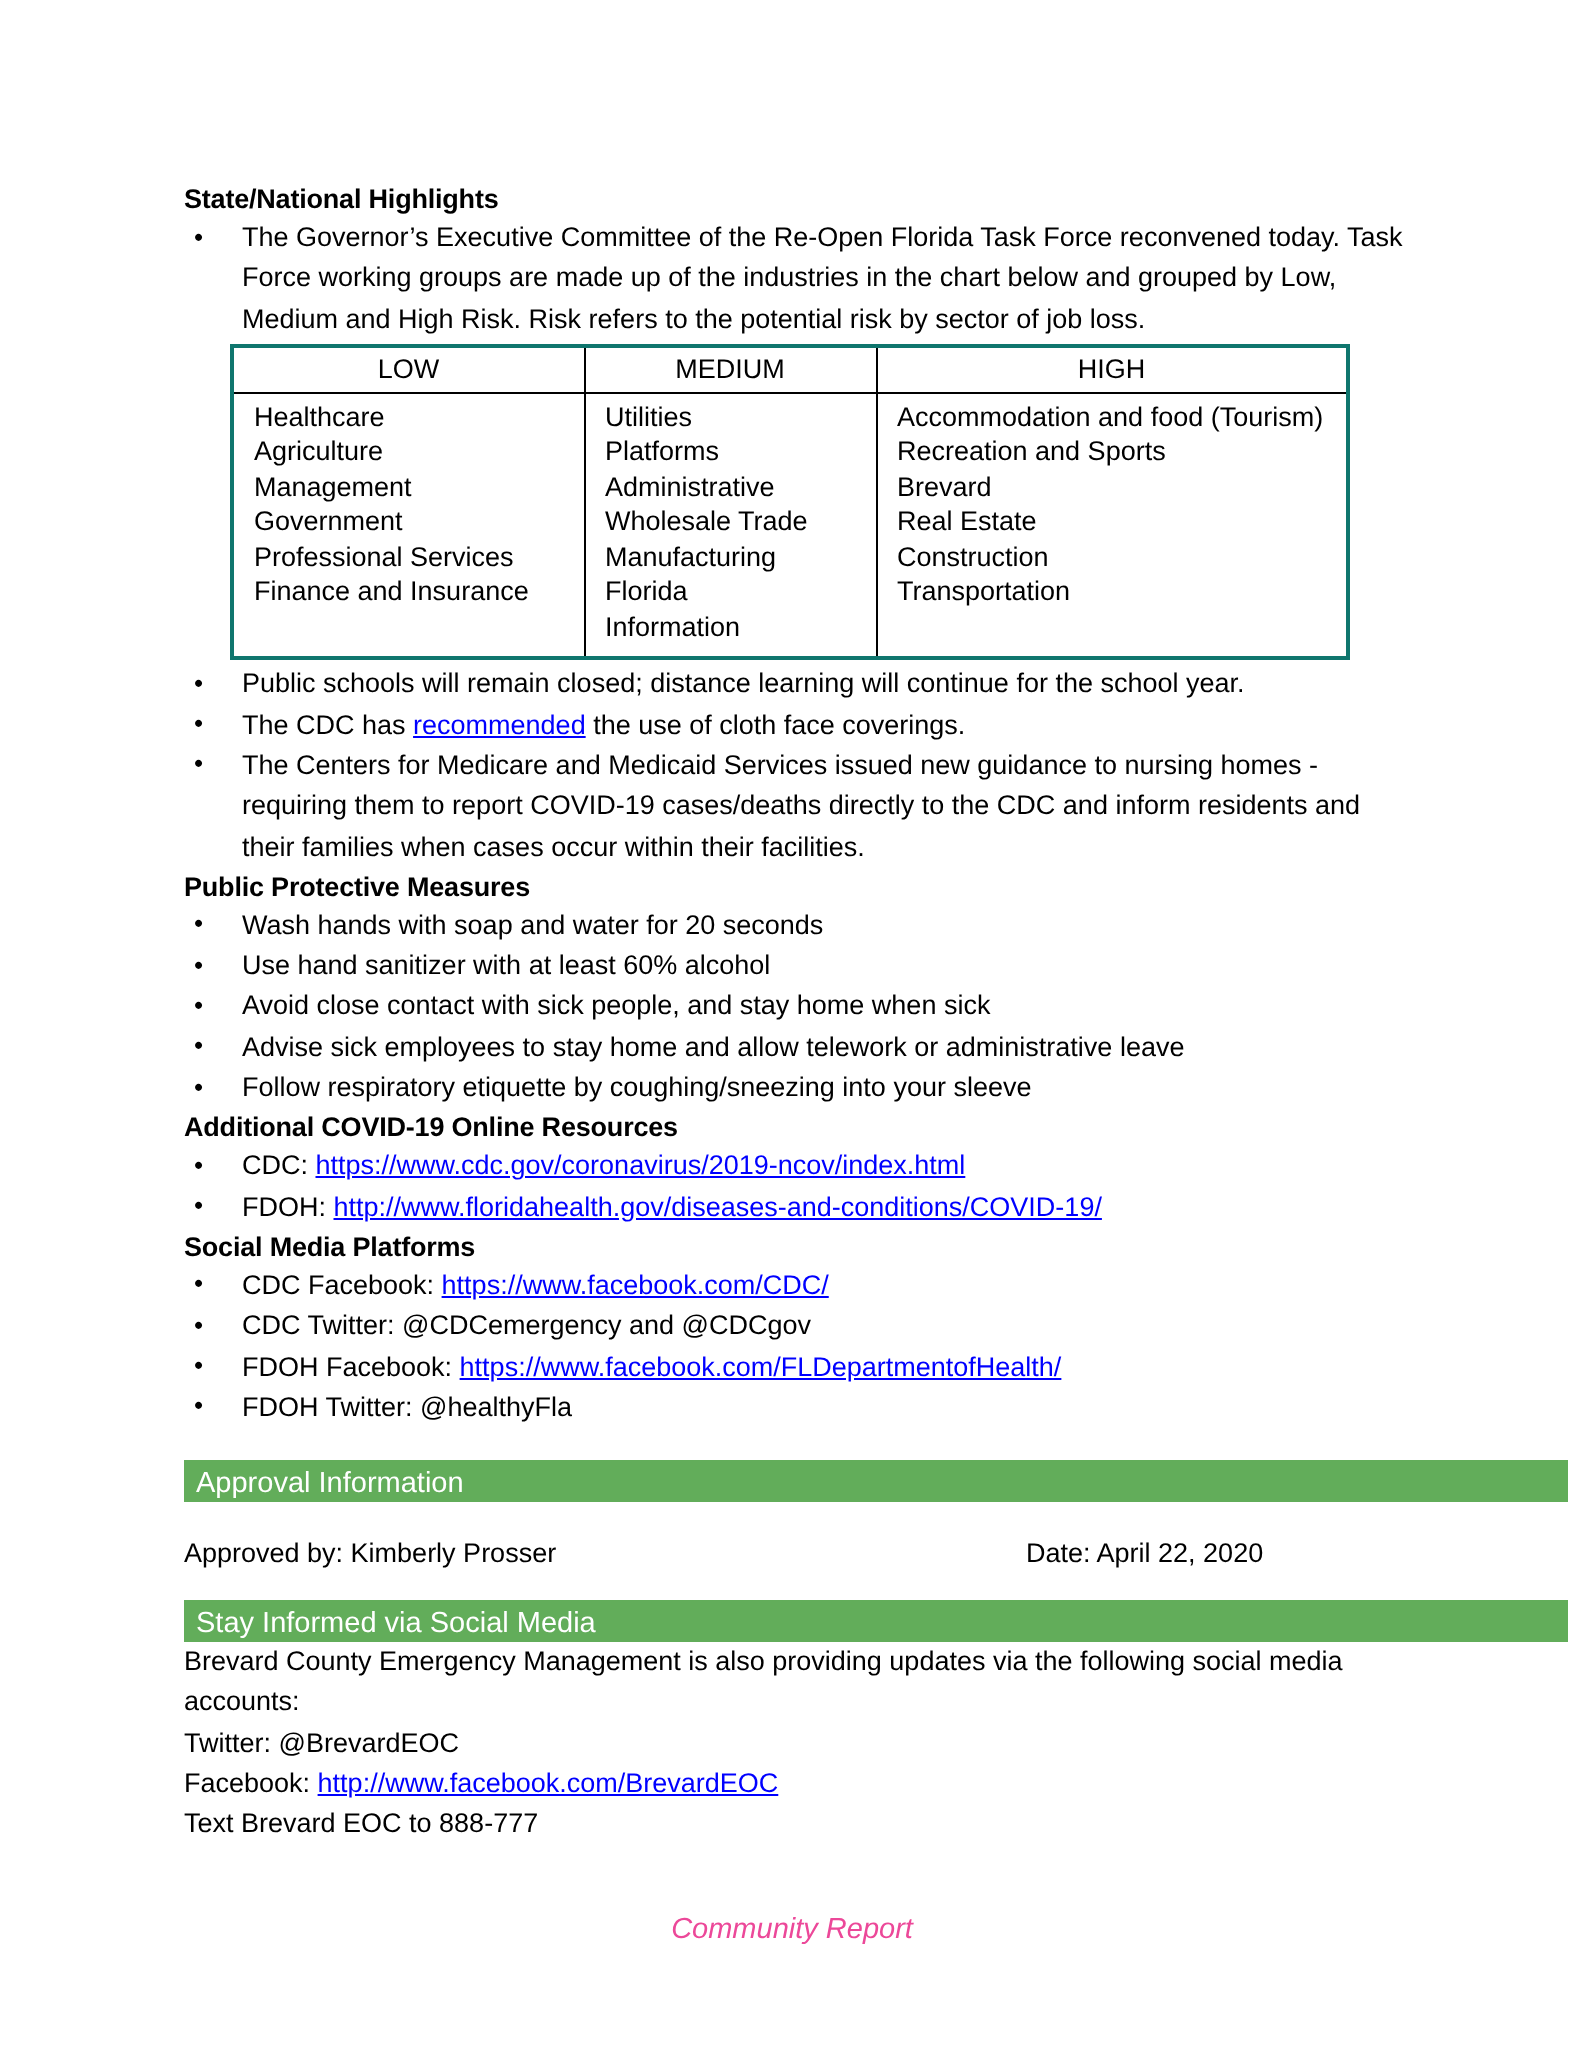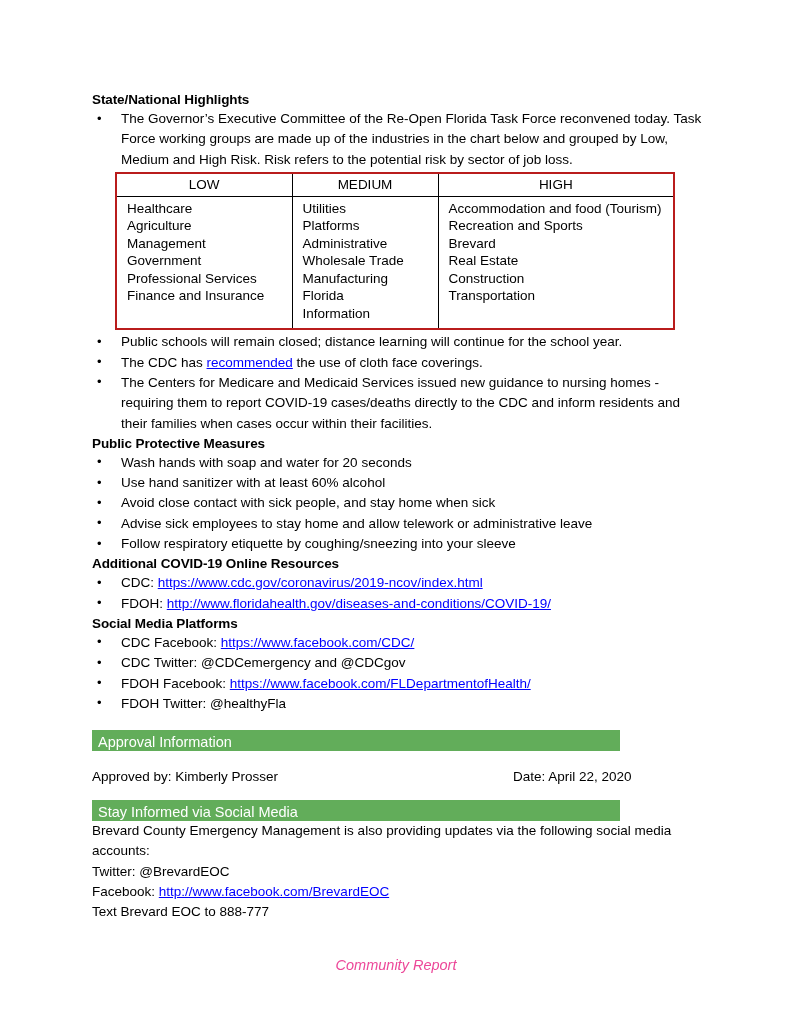--- a/index.html
+++ b/index.html
@@ -62,21 +62,21 @@
     text-decoration: underline;
     word-break: break-all;
   }
 
   
   .risk-table {
     border-collapse: collapse;
     width: 558px;
     margin: 2px 0 2px 23px;
     table-layout: fixed;
-    border: 2px solid #b91c1c;
+    border: 2px solid #0f766e;
   }
   .risk-table col.c1 { width: 176px; }
   .risk-table col.c2 { width: 146px; }
   .risk-table col.c3 { width: 236px; }
   .risk-table th {
     font-size: 13.5px;
     font-weight: normal;
     text-align: center;
     padding: 2px 0 3px 0;
     border: 1px solid #000000;
@@ -94,21 +94,21 @@
   .risk-table td div { white-space: nowrap; }
 
   
   .green-banner {
     background: #62AD5A;
     color: #ffffff;
     font-size: 14.5px;
     line-height: 21px;
     height: 21px;
     padding: 2px 0 2px 6px;
-    width: 528px;
+    width: 692px;
     box-sizing: border-box;
     margin: 0;
   }
 
   .approval-row {
     position: relative;
     font-size: 13.5px;
     line-height: 20px;
     height: 20px;
     margin: 0;

